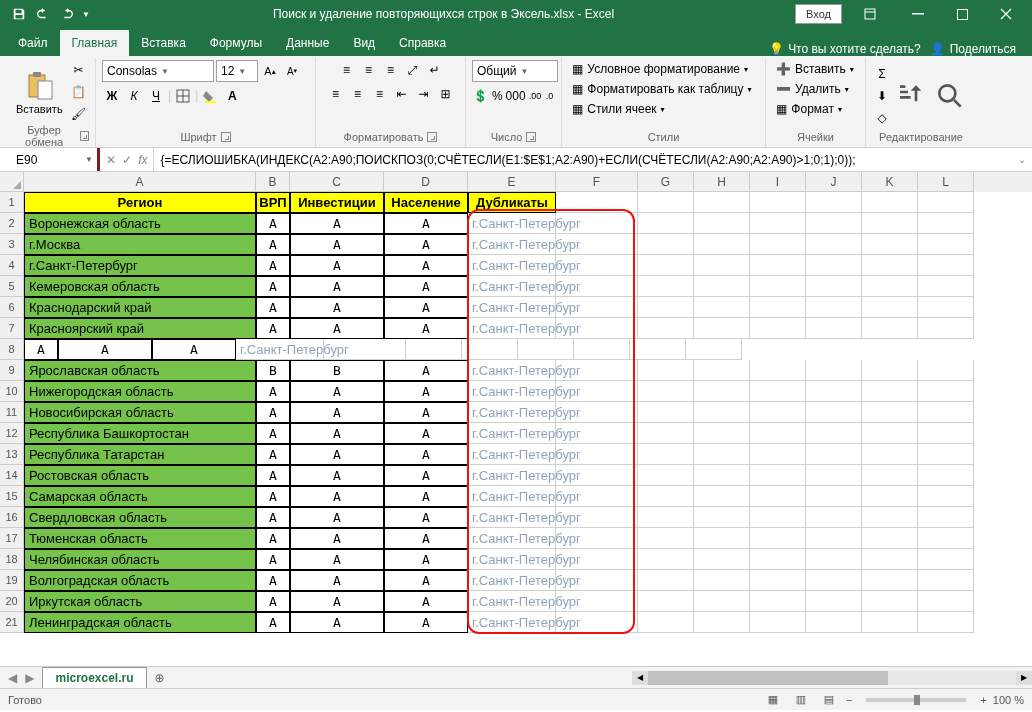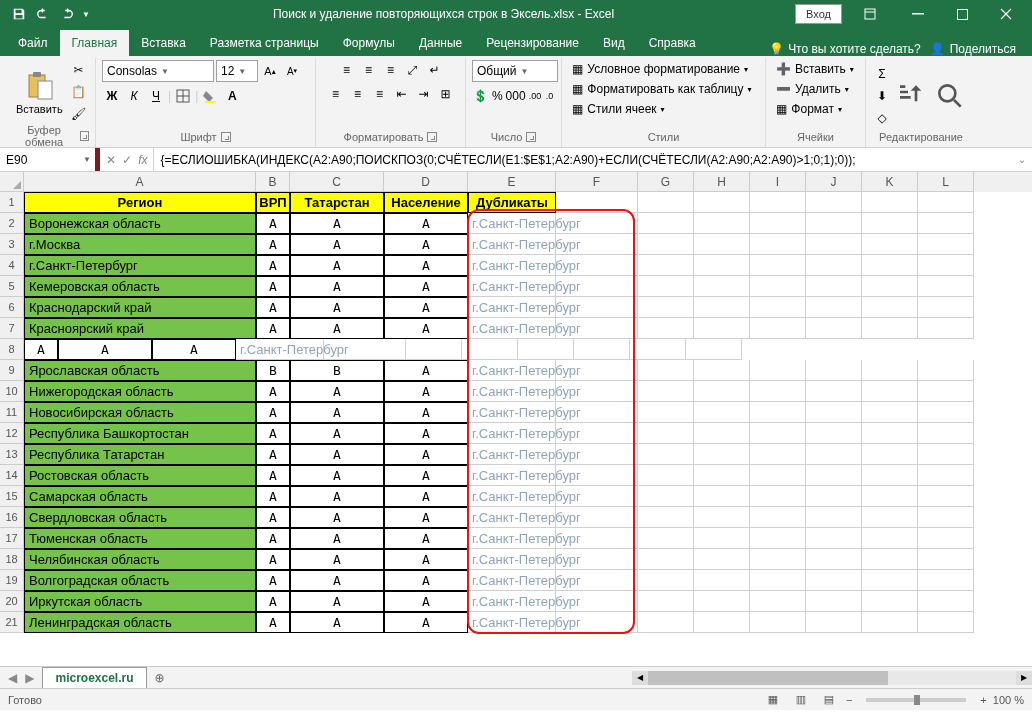--- a/index.html
+++ b/index.html
@@ -36,21 +36,21 @@
 .vstack { display:flex; flex-direction:column; gap:2px; }
 .hstack { display:flex; align-items:center; gap:2px; }
 .sm-btn { width:20px; height:20px; display:flex; align-items:center; justify-content:center; cursor:pointer; border:1px solid transparent; }
 .combo { height:22px; border:1px solid #a0a0a0; background:#fff; display:flex; align-items:center; padding:0 4px; font-size:12px; }
 .combo .arr { margin-left:4px; font-size:8px; color:#666; }
 .style-item { display:flex; align-items:center; gap:4px; padding:2px 4px; font-size:12px; cursor:pointer; white-space:nowrap; }
 .cell-item { display:flex; align-items:center; gap:4px; padding:2px 4px; font-size:12px; cursor:pointer; }
 
 
 .fbar-row { height:24px; border-bottom:1px solid #d0d0d0; display:flex; align-items:stretch; background:#fff; }
-.namebox { width:100px; border-right:5px solid #7f1d1d; display:flex; align-items:center; padding:0 6px; font-size:12px; position:relative; }
+.namebox { width:100px; border-right:3px solid #7f1d1d; display:flex; align-items:center; padding:0 16px; font-size:12px; position:relative; }
 .namebox .arr { position:absolute; right:4px; font-size:8px; color:#666; }
 .fbar-btns { display:flex; align-items:center; padding:0 6px; border-right:1px solid #d0d0d0; gap:6px; }
 .fbar-btns span { color:#888; cursor:pointer; font-size:12px; }
 .fbar { flex:1; display:flex; align-items:center; padding:0 6px; font-size:12px; overflow:hidden; white-space:nowrap; }
 .fbar-exp { width:20px; display:flex; align-items:center; justify-content:center; cursor:pointer; color:#888; font-size:10px; }
 
 
 .grid-wrap { position:relative; height:494px; overflow:hidden; }
 .colhdr-row { height:20px; display:flex; background:#f0f0f0; position:relative; }
 .selall { width:24px; border-right:1px solid #ccc; border-bottom:1px solid #ccc; background:#f0f0f0; cursor:pointer; position:relative; }
@@ -133,24 +133,22 @@
           <path stroke="#fff" stroke-width="1.2" d="M1 1l10 10M11 1L1 11"></path>
         </svg>
       </div>
   </div>
 </div>
 
 <div class="ribbon-tabs">
   <div class="ribbon-tab">Файл</div>
   <div class="ribbon-tab active">Главная</div>
   <div class="ribbon-tab">Вставка</div>
-  <div class="ribbon-tab">Разметка страницы</div>
   <div class="ribbon-tab">Формулы</div>
   <div class="ribbon-tab">Данные</div>
-  <div class="ribbon-tab">Рецензирование</div>
   <div class="ribbon-tab">Вид</div>
   <div class="ribbon-tab">Справка</div>
   <div class="ribbon-right">
     <div class="rr-item">
         <span>💡</span>
         <span>Что вы хотите сделать?</span>
       </div>
     <div class="rr-item">
         <span>👤</span>
         <span>Поделиться</span>
@@ -371,21 +369,21 @@
         <div class="colhdr" style="width: 56px;">J</div>
         <div class="colhdr" style="width: 56px;">K</div>
         <div class="colhdr" style="width: 56px;">L</div>
       </div>
   </div>
   <div class="rows" id="rows">
       <div class="row">
         <div class="rowhdr">1</div>
         <div class="cell hdr bcell" style="width: 232px;">Регион</div>
         <div class="cell hdr bcell" style="width: 34px;">ВРП</div>
-        <div class="cell hdr bcell" style="width: 94px;">Татарстан</div>
+        <div class="cell hdr bcell" style="width: 94px;">Инвестиции</div>
         <div class="cell hdr bcell" style="width: 84px;">Население</div>
         <div class="cell hdr bcell" style="width: 88px;">Дубликаты</div>
         <div class="cell " style="width: 82px;"></div>
         <div class="cell " style="width: 56px;"></div>
         <div class="cell " style="width: 56px;"></div>
         <div class="cell " style="width: 56px;"></div>
         <div class="cell " style="width: 56px;"></div>
         <div class="cell " style="width: 56px;"></div>
         <div class="cell " style="width: 56px;"></div>
       </div>

